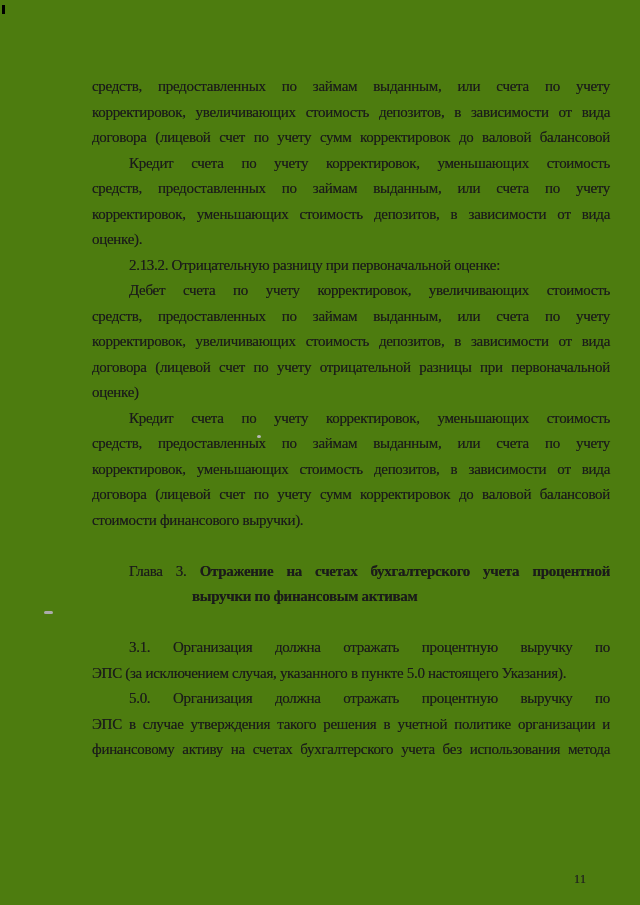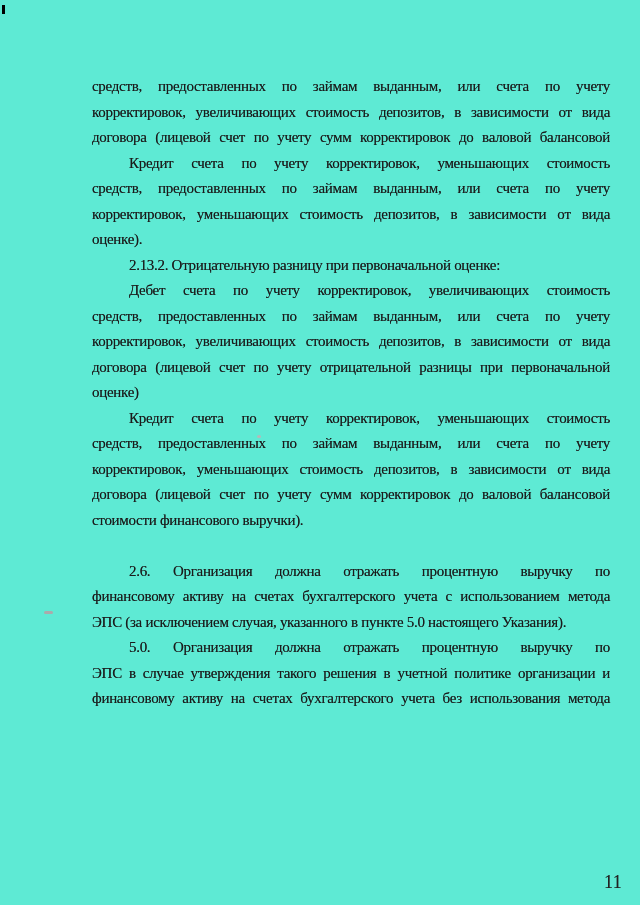--- a/index.html
+++ b/index.html
@@ -4,21 +4,21 @@
 <style>
   html, body {
     margin: 0;
     padding: 0;
     background: #ffffff;
   }
   .page {
     position: relative;
     width: 640px;
     height: 905px;
-    background: #5eead4;
+    background: #4d7c0f;
     overflow: hidden;
     font-family: "Liberation Serif", "DejaVu Serif", serif;
     color: #1b1b1b;
   }
   .doc-body {
     position: absolute;
     left: 92px;
     top: 74px;
     width: 518px;
     font-size: 15px;
@@ -30,23 +30,23 @@
   .line {
     text-align: justify;
     text-align-last: justify;
     white-space: normal;
   }
   .line.last { text-align-last: left; }
   .line.indent { text-indent: 37px; }
   .bold { font-weight: bold; }
   .page-number {
     position: absolute;
-    left: 604px;
+    left: 574px;
     top: 872px;
-    font-size: 18px;
+    font-size: 12px;
     letter-spacing: 0.5px;
     color: #222222;
     text-shadow: 0 0 0.4px rgba(25,25,25,0.6);
   }
   
   .artifact-corner {
     position: absolute;
     left: 2px;
     top: 5px;
     width: 3px;
@@ -103,22 +103,25 @@
         <div class="line last">оценке)</div>
       </div>
       <div class="block">
         <div class="line indent">Кредит счета по учету корректировок, уменьшающих стоимость</div>
         <div class="line">средств, предоставленных по займам выданным, или счета по учету</div>
         <div class="line">корректировок, уменьшающих стоимость депозитов, в зависимости от вида</div>
         <div class="line">договора (лицевой счет по учету сумм корректировок до валовой балансовой</div>
         <div class="line last">стоимости финансового выручки).</div>
       </div>
       <div class="block" style="margin-top: 25.5px;">
-        <div class="line indent">2.6. Организация должна отражать процентную выручку по</div>
-        <div class="line">финансовому активу на счетах бухгалтерского учета с использованием метода</div>
+        <div class="line indent"><span>Глава 3. </span><span class="bold">Отражение на счетах бухгалтерского учета процентной</span></div>
+        <div class="line last" style="padding-left: 100px;"><span class="bold">выручки по финансовым активам</span></div>
+      </div>
+      <div class="block" style="margin-top: 25.5px;">
+        <div class="line indent">3.1. Организация должна отражать процентную выручку по</div>
         <div class="line last">ЭПС (за исключением случая, указанного в пункте 5.0 настоящего Указания).</div>
       </div>
       <div class="block">
         <div class="line indent">5.0. Организация должна отражать процентную выручку по</div>
         <div class="line">ЭПС в случае утверждения такого решения в учетной политике организации и</div>
         <div class="line">финансовому активу на счетах бухгалтерского учета без использования метода</div>
       </div>
     </div>
 
   <div class="page-number">11</div>

